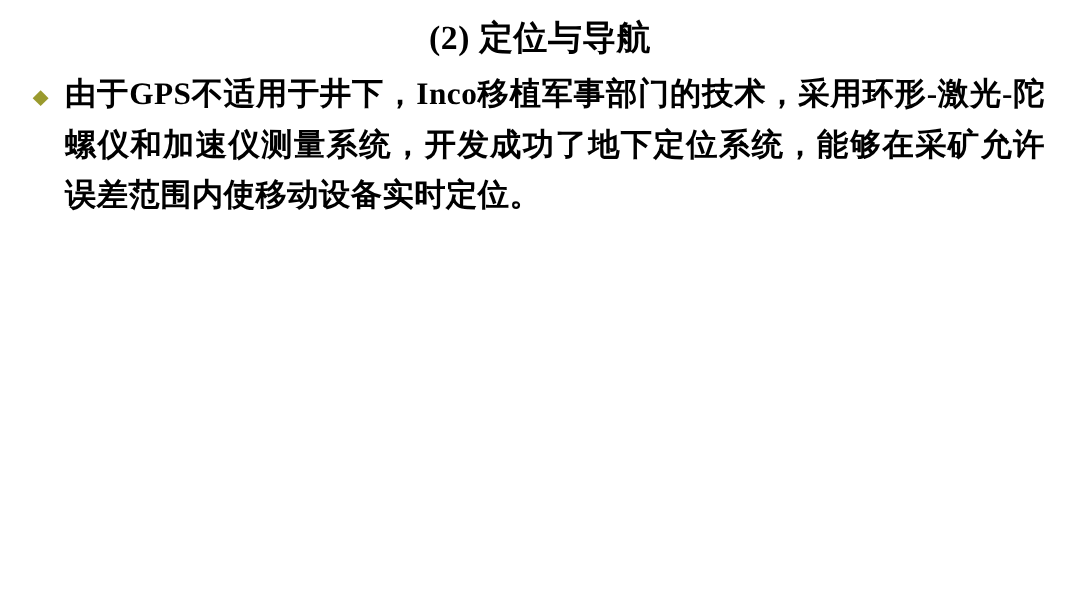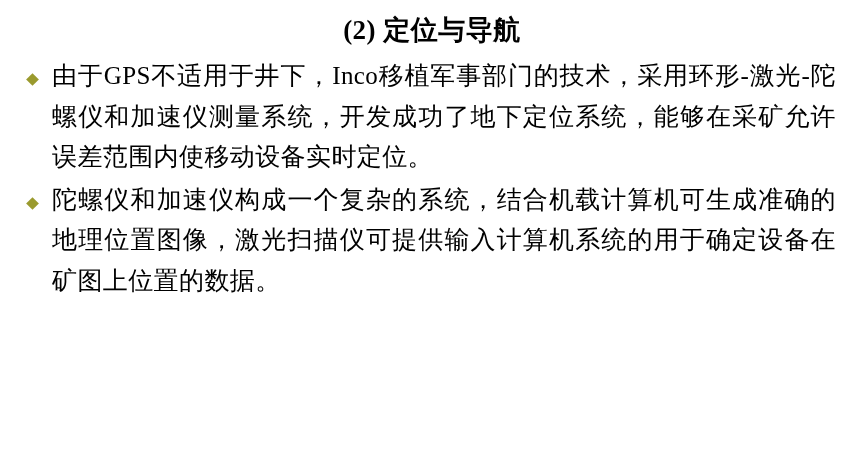--- a/index.html
+++ b/index.html
@@ -48,21 +48,21 @@
   .diamond {
     display: inline-block;
     width: 9px;
     height: 9px;
     background: #9a9a2e;
     transform: rotate(45deg);
   }
   .bullet-text {
     flex: 1 1 auto;
     font-size: 25px;
-    font-weight: normal;
+    font-weight: bold;
     line-height: 1.62;
     text-align: justify;
     text-justify: inter-ideograph;
     letter-spacing: 0.4px;
   }
   .bullet-item.compact .bullet-text {
     line-height: 1.6;
   }
 </style>
 </head>
@@ -74,22 +74,16 @@
 
   <ul class="bullet-list">
 
     <li class="bullet-item">
       <span class="bullet-marker">
         <span class="diamond"></span>
       </span>
       <span class="bullet-text">由于GPS不适用于井下，Inco移植军事部门的技术，采用环形-激光-陀螺仪和加速仪测量系统，开发成功了地下定位系统，能够在采矿允许误差范围内使移动设备实时定位。</span>
     </li>
 
-    <li class="bullet-item">
-      <span class="bullet-marker">
-        <span class="diamond"></span>
-      </span>
-      <span class="bullet-text">陀螺仪和加速仪构成一个复杂的系统，结合机载计算机可生成准确的地理位置图像，激光扫描仪可提供输入计算机系统的用于确定设备在矿图上位置的数据。</span>
-    </li>
 
 
   </ul>
 </div>
 
 </body></html>

